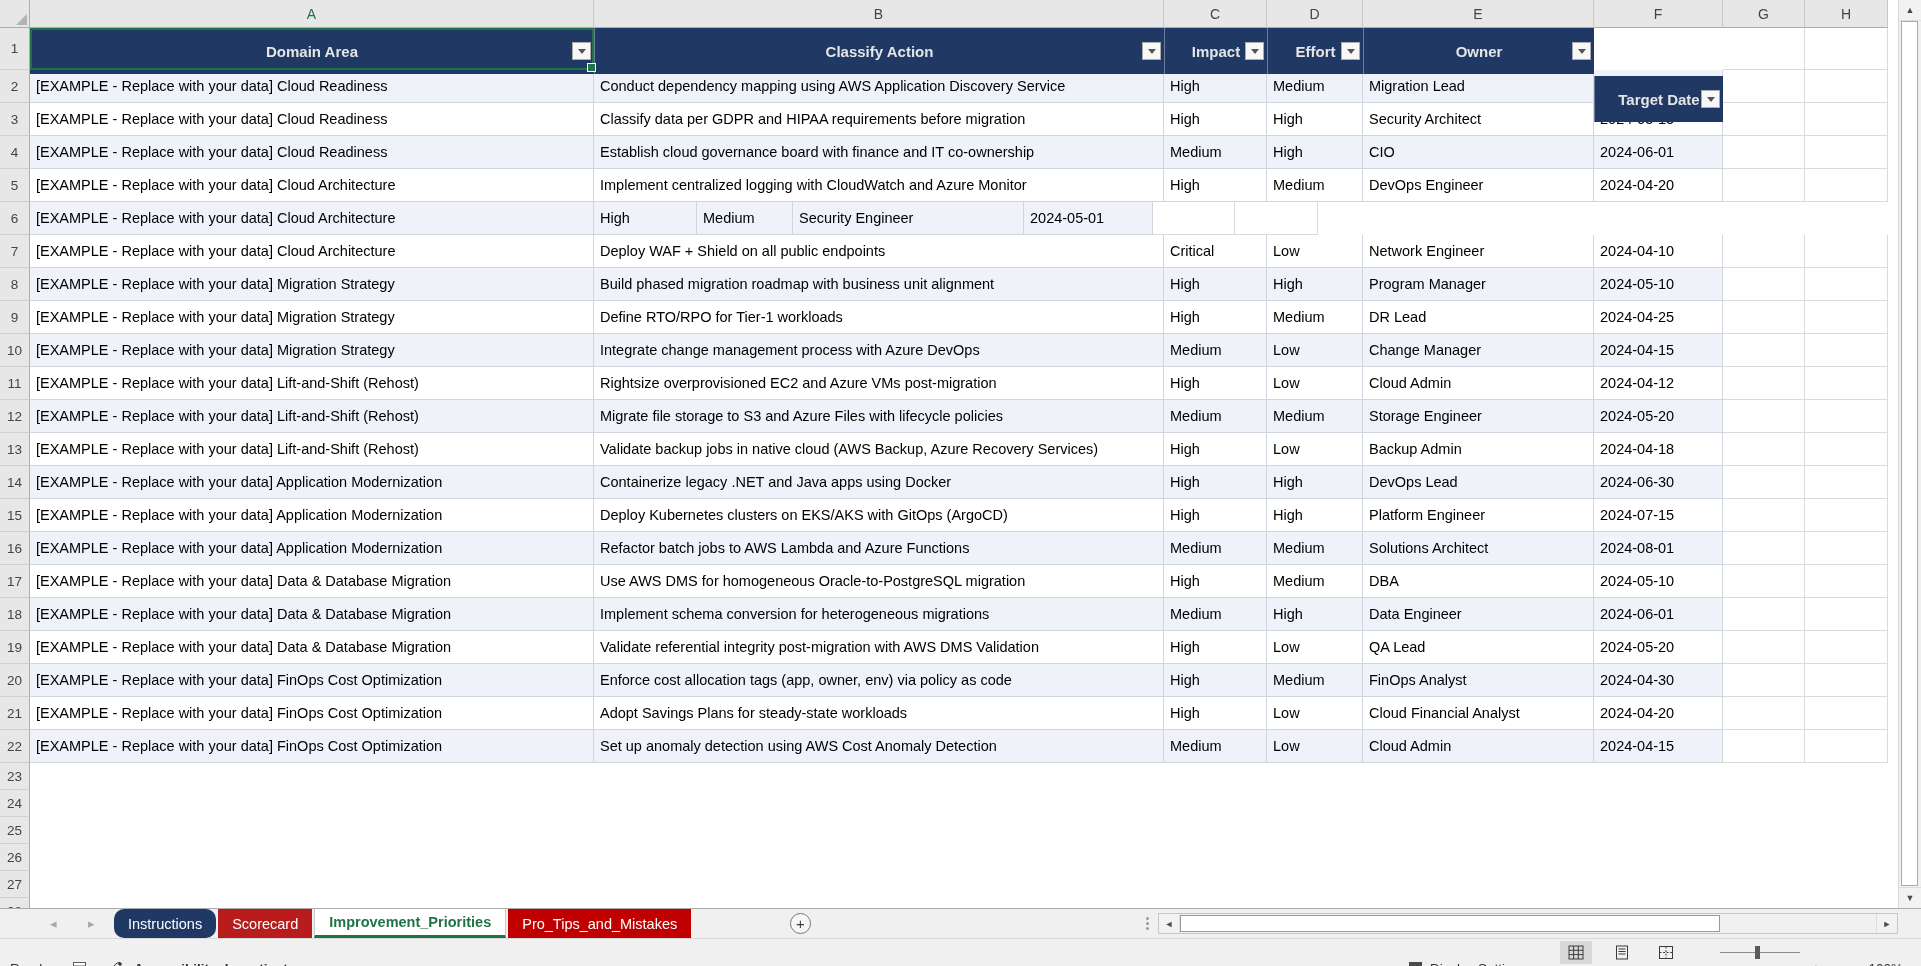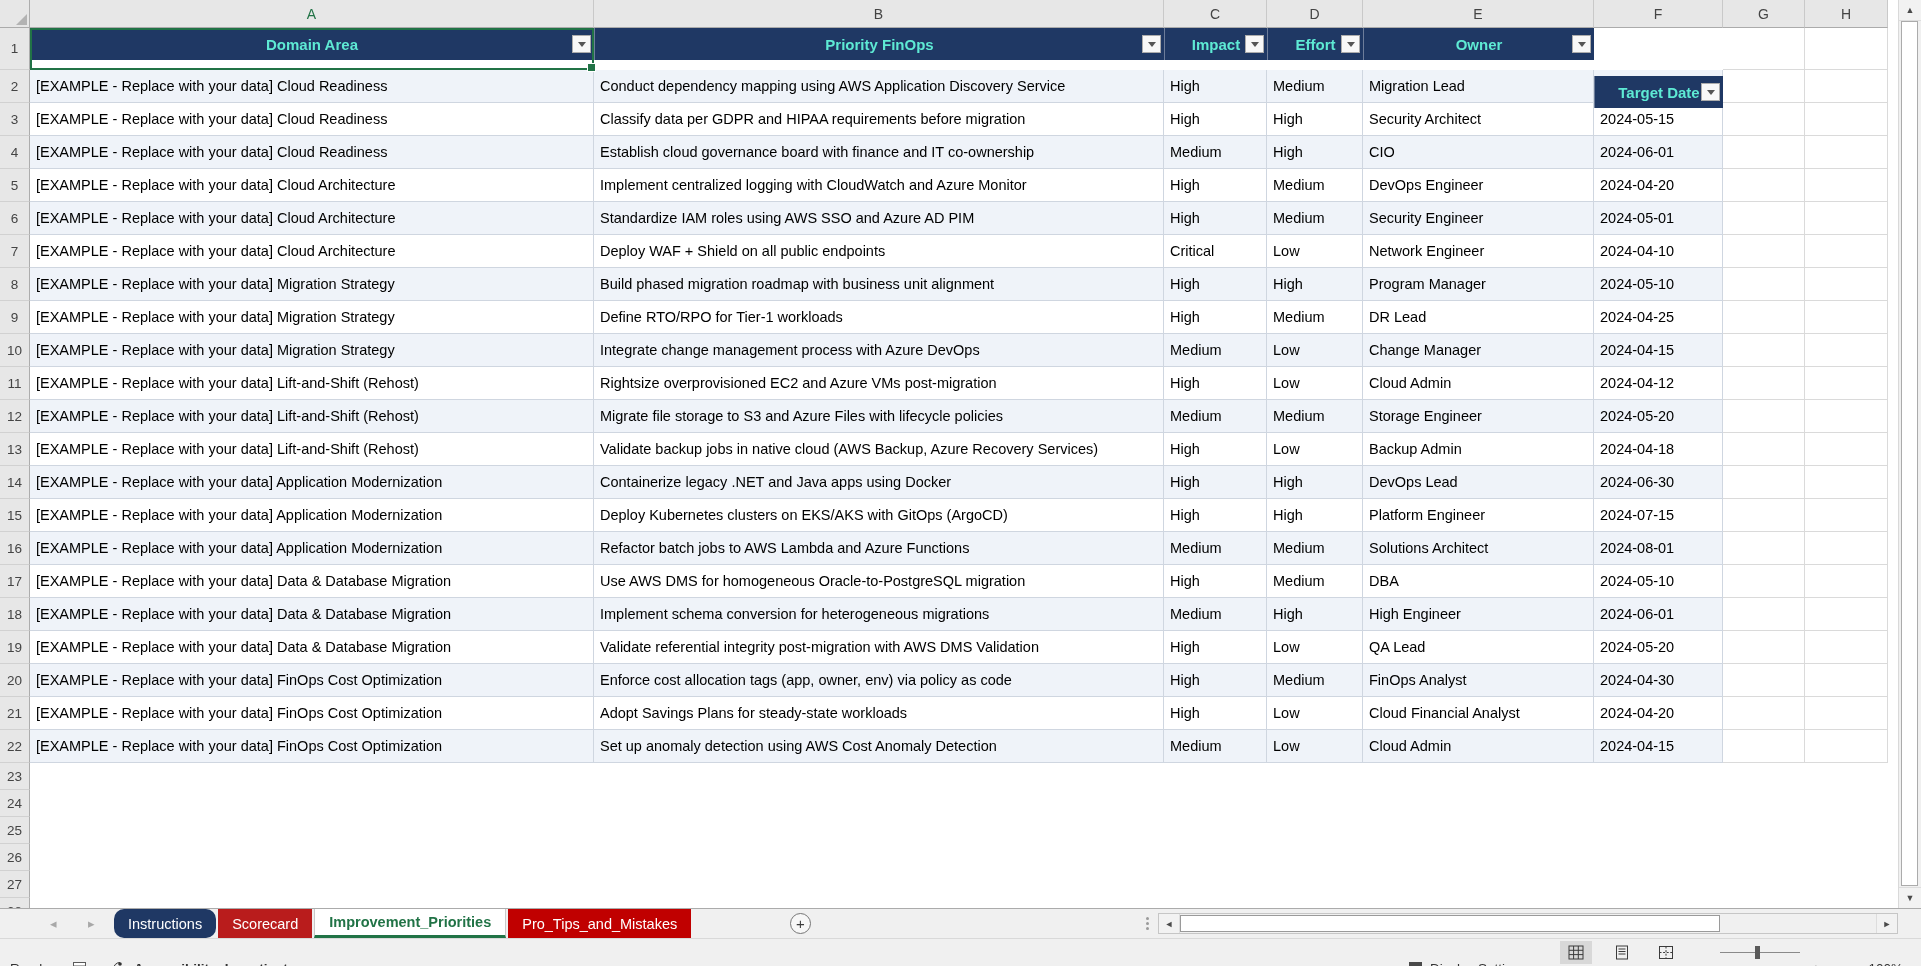--- a/index.html
+++ b/index.html
@@ -19,21 +19,21 @@
 
   
   #rowheads{position:absolute;left:0;top:28px;width:30px;height:880px;overflow:hidden;}
   .rowhead{width:30px;box-sizing:border-box;background:#E7E7E7;border-right:1px solid #ADADAD;
           border-bottom:1px solid #D1D1D1;display:flex;align-items:center;justify-content:center;
           font-size:13.5px;color:#444;}
 
   
   #sheet{position:absolute;left:30px;top:28px;width:1868px;height:880px;overflow:hidden;background:#fff;}
   #row1{display:flex;height:42px;}
-  .hcell{height:32px;box-sizing:border-box;background:var(--header_row_bg,#1F3864);color:#5eead4;
+  .hcell{height:46px;box-sizing:border-box;background:var(--header_row_bg,#1F3864);color:#e5e5e5;
          font-weight:bold;font-size:15px;display:flex;align-items:center;justify-content:center;
          position:relative;border-left:1px solid rgba(255,255,255,.35);}
   .hcell:first-child{border-left:none;}
   .filter-btn{position:absolute;right:3px;top:50%;margin-top:-9px;width:19px;height:18px;
          background:#F8F8F8;border:1px solid #ACACAC;box-sizing:border-box;
          display:flex;align-items:center;justify-content:center;}
   .filter-btn .v{width:0;height:0;border-left:4px solid transparent;border-right:4px solid transparent;
          border-top:5px solid #555;}
   .ghost{height:100%;box-sizing:border-box;background:#fff;border-right:1px solid #DADADA;
          border-bottom:1px solid #DADADA;}
@@ -150,21 +150,21 @@
 
   <div id="sheet">
     <div id="row1">
         <div class="hcell" style="width: 564px;">
           <span>Domain Area</span>
           <div class="filter-btn">
             <div class="v"></div>
           </div>
         </div>
         <div class="hcell" style="width: 570px;">
-          <span>Priority FinOps</span>
+          <span>Classify Action</span>
           <div class="filter-btn">
             <div class="v"></div>
           </div>
         </div>
         <div class="hcell" style="width: 103px;">
           <span>Impact</span>
           <div class="filter-btn">
             <div class="v"></div>
           </div>
         </div>
@@ -225,21 +225,20 @@
           <div class="cell" style="width: 570px;">Implement centralized logging with CloudWatch and Azure Monitor</div>
           <div class="cell" style="width: 103px;">High</div>
           <div class="cell" style="width: 96px;">Medium</div>
           <div class="cell" style="width: 231px;">DevOps Engineer</div>
           <div class="cell" style="width: 129px;">2024-04-20</div>
           <div class="ghost" style="width: 82px;"></div>
           <div class="ghost" style="width: 83px;"></div>
         </div>
         <div class="row">
           <div class="cell banded" style="width: 564px;">[EXAMPLE - Replace with your data] Cloud Architecture</div>
-          <div class="cell banded" style="width: 570px;">Standardize IAM roles using AWS SSO and Azure AD PIM</div>
           <div class="cell banded" style="width: 103px;">High</div>
           <div class="cell banded" style="width: 96px;">Medium</div>
           <div class="cell banded" style="width: 231px;">Security Engineer</div>
           <div class="cell banded" style="width: 129px;">2024-05-01</div>
           <div class="ghost" style="width: 82px;"></div>
           <div class="ghost" style="width: 83px;"></div>
         </div>
         <div class="row">
           <div class="cell" style="width: 564px;">[EXAMPLE - Replace with your data] Cloud Architecture</div>
           <div class="cell" style="width: 570px;">Deploy WAF + Shield on all public endpoints</div>
@@ -348,21 +347,21 @@
           <div class="cell" style="width: 231px;">DBA</div>
           <div class="cell" style="width: 129px;">2024-05-10</div>
           <div class="ghost" style="width: 82px;"></div>
           <div class="ghost" style="width: 83px;"></div>
         </div>
         <div class="row">
           <div class="cell banded" style="width: 564px;">[EXAMPLE - Replace with your data] Data &amp; Database Migration</div>
           <div class="cell banded" style="width: 570px;">Implement schema conversion for heterogeneous migrations</div>
           <div class="cell banded" style="width: 103px;">Medium</div>
           <div class="cell banded" style="width: 96px;">High</div>
-          <div class="cell banded" style="width: 231px;">High Engineer</div>
+          <div class="cell banded" style="width: 231px;">Data Engineer</div>
           <div class="cell banded" style="width: 129px;">2024-06-01</div>
           <div class="ghost" style="width: 82px;"></div>
           <div class="ghost" style="width: 83px;"></div>
         </div>
         <div class="row">
           <div class="cell" style="width: 564px;">[EXAMPLE - Replace with your data] Data &amp; Database Migration</div>
           <div class="cell" style="width: 570px;">Validate referential integrity post-migration with AWS DMS Validation</div>
           <div class="cell" style="width: 103px;">High</div>
           <div class="cell" style="width: 96px;">Low</div>
           <div class="cell" style="width: 231px;">QA Lead</div>

